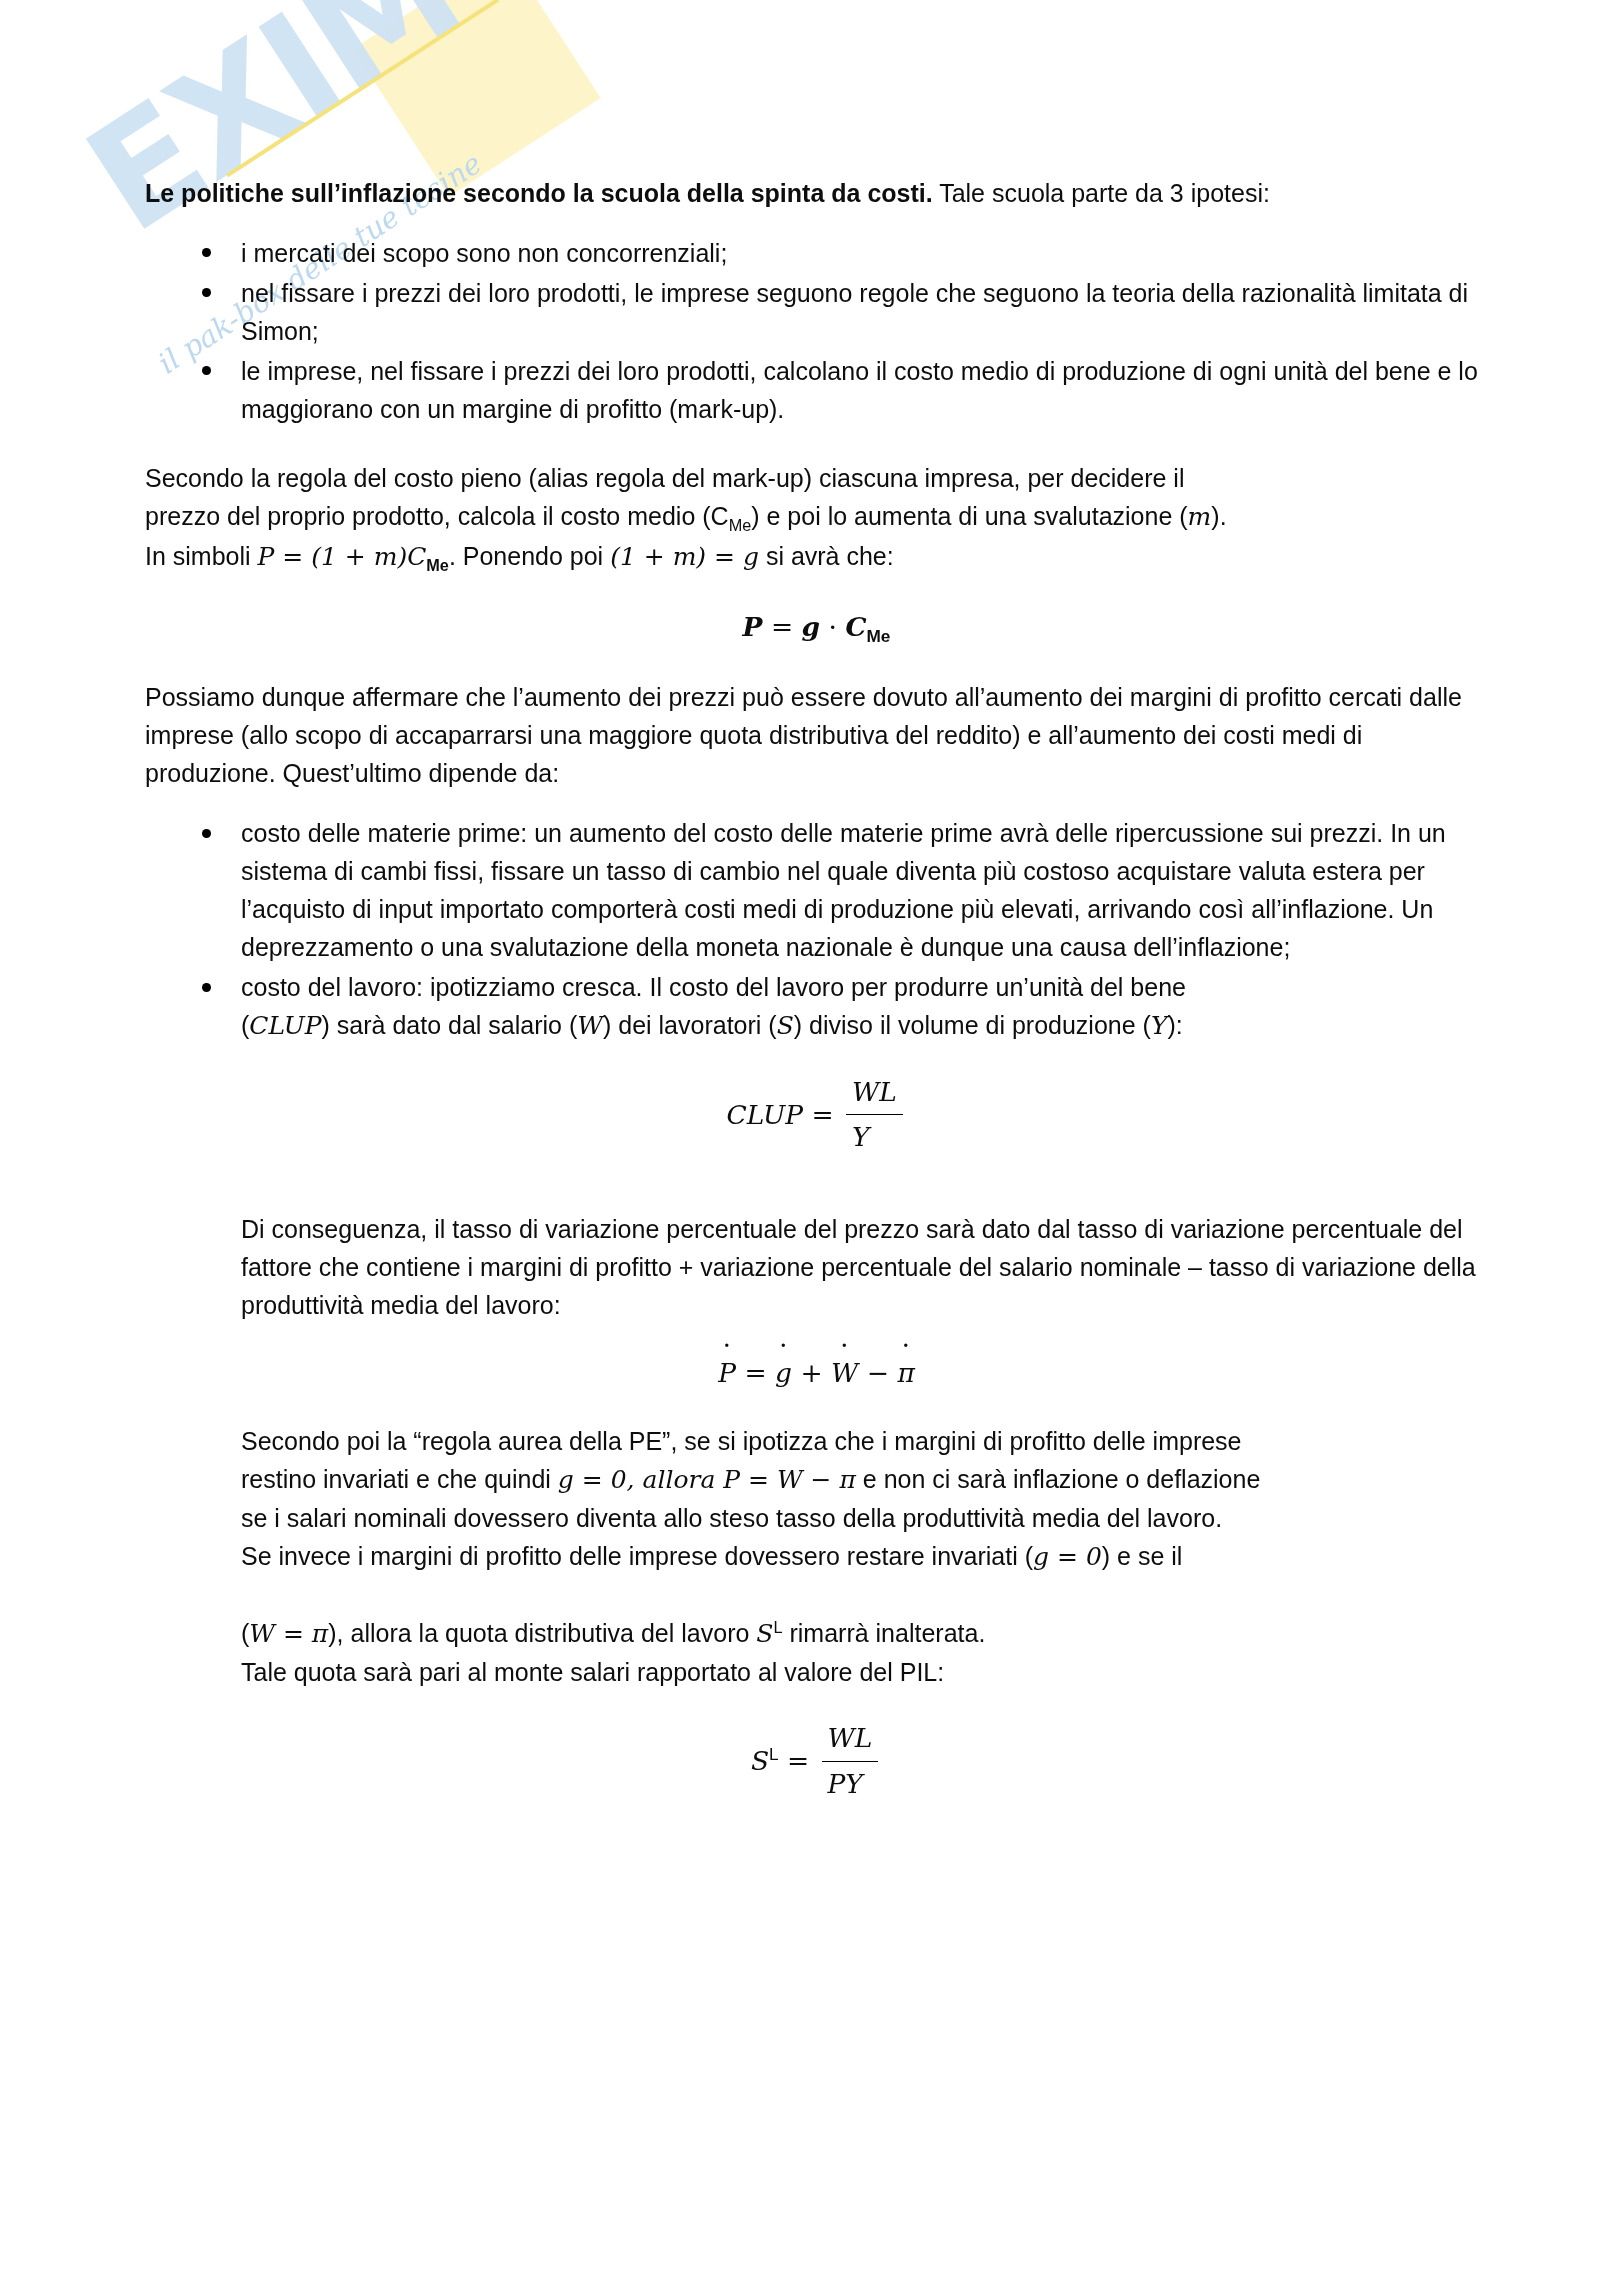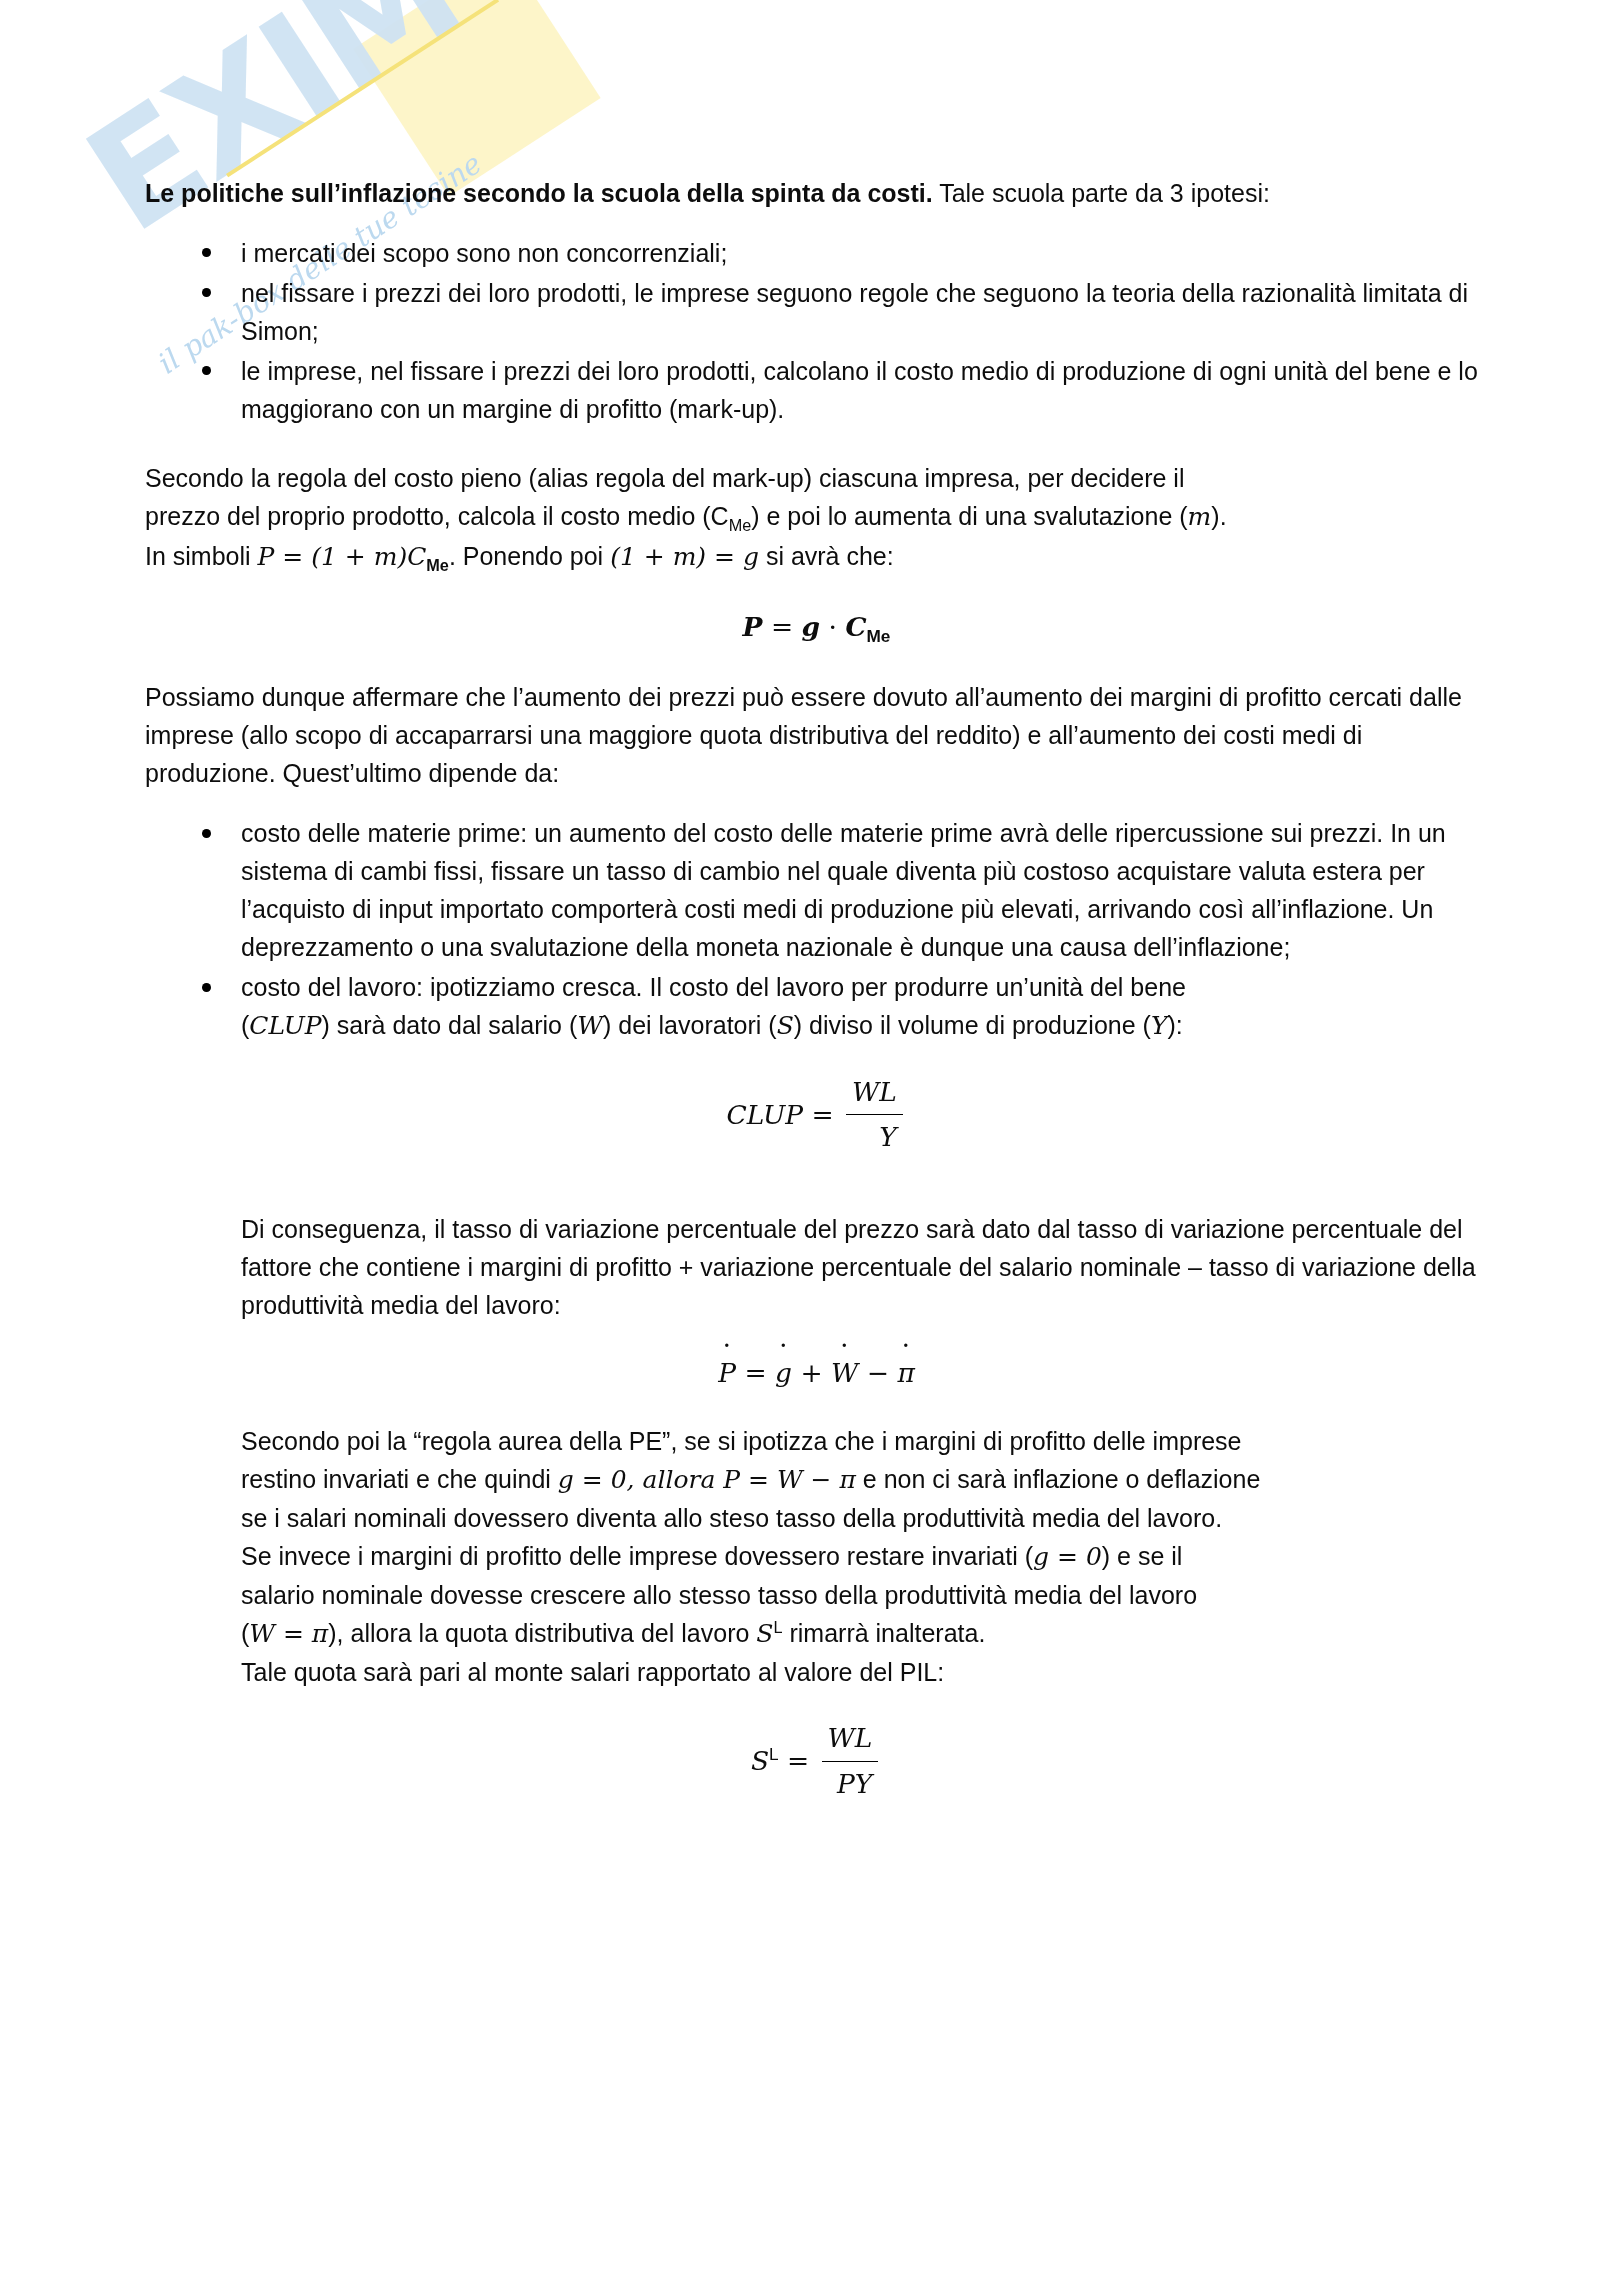--- a/index.html
+++ b/index.html
@@ -130,21 +130,21 @@
   .display-eq {
     text-align: center;
     font-family: "DejaVu Serif", serif;
     font-style: italic;
     font-size: 26.5px;
     margin: 29px 0 29px 0;
   }
   .frac {
     display: inline-block;
     vertical-align: middle;
-    text-align: right;
+    text-align: left;
     margin: 0 3.9px;
     position: relative;
     top: -2px;
   }
   .frac .num {
     display: block;
     padding: 0 5.9px 2px 5.9px;
     border-bottom: 1.6px solid #000;
   }
   .frac .den {
@@ -221,21 +221,21 @@
 
     <div class="display-eq">
       <span class="mi dotted">P</span><span class="mn"> = </span><span class="mi dotted">g</span><span class="mn"> + </span><span class="mi dotted">W</span><span class="mn"> − </span><span class="mi dotted">π</span>
     </div>
 
     <p class="para indent-block">
       <span>Secondo poi la “regola aurea della PE”, se si ipotizza che i margini di profitto delle imprese</span><br>
       <span>restino invariati e che quindi </span><span class="mi">g = 0, allora P = W − π</span><span> e non ci sarà inflazione o deflazione</span><br>
       <span>se i salari nominali dovessero diventa allo steso tasso della produttività media del lavoro.</span><br>
       <span>Se invece i margini di profitto delle imprese dovessero restare invariati (</span><span class="mi">g = 0</span><span>) e se il</span><br>
-      <span>salario nominale dovesse crescere allo stesso tasso della produttività media del lavoro</span><br>
+      <br>
       <span>(</span><span class="mi">W = π</span><span>), allora la quota distributiva del lavoro </span><span class="mi">S</span><span class="mi"><sup class="mini">L</sup></span><span> rimarrà inalterata.</span><br>
       <span>Tale quota sarà pari al monte salari rapportato al valore del PIL:</span>
     </p>
 
     <div class="display-eq">
       <span class="mi">S</span><span class="mi"><sup class="mini">L</sup></span><span class="mn"> = </span><span class="frac"><span class="num mi">WL</span><span class="den mi">PY</span></span>
     </div>
 
   </div>
 </div>

